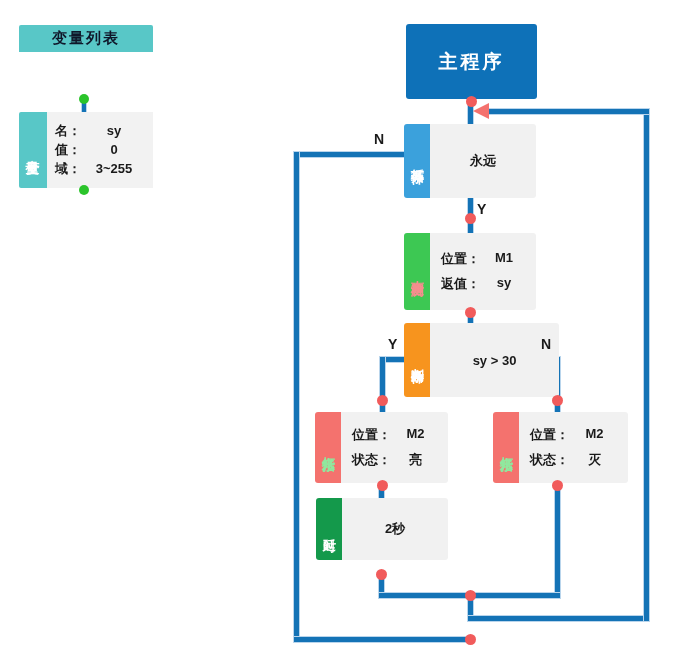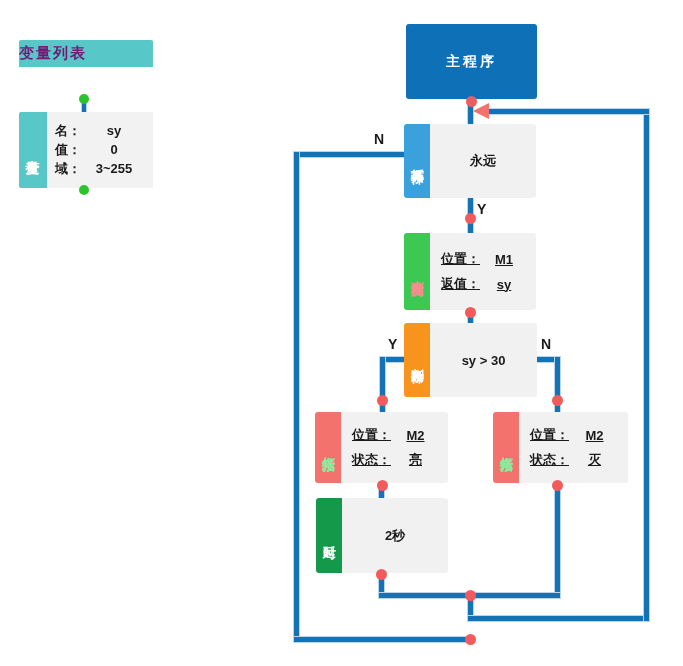--- a/index.html
+++ b/index.html
@@ -15,50 +15,50 @@
   .line{position:absolute;background:var(--line-blue);box-shadow:0 0 0 1px var(--halo);z-index:1;}
   .dot{position:absolute;border-radius:50%;z-index:4;}
   .dot.red{width:11px;height:11px;background:var(--dot-red);}
   .dot.green{width:10px;height:10px;background:var(--dot-green);}
 
   .arrow-left{position:absolute;width:0;height:0;border-top:8px solid transparent;
     border-bottom:8px solid transparent;border-right:16px solid var(--salmon);z-index:3;}
 
   
   .panel-header{position:absolute;left:19px;top:25px;width:134px;height:27px;background:var(--teal);
-    color:#701a75;font-weight:bold;font-size:15px;letter-spacing:2px;display:flex;align-items:center;
-    justify-content:flex-start;border-radius:2px 2px 0 0;z-index:2;margin-top:15px;}
+    color:#0f172a;font-weight:bold;font-size:15px;letter-spacing:2px;display:flex;align-items:center;
+    justify-content:center;border-radius:2px 2px 0 0;z-index:2;}
   .panel-body{position:absolute;left:19px;top:52px;width:134px;height:46px;background:#F2F2F2;
     display:flex;align-items:center;padding-left:18px;box-sizing:border-box;font-size:13px;z-index:2;}
   .panel-body .lbl{font-weight:bold;}
   .panel-body .val{flex:1;text-align:center;font-weight:bold;padding-right:14px;}
 
   .var-tag{position:absolute;left:19px;top:112px;width:28px;height:76px;background:var(--teal);
     color:#fff;font-weight:bold;font-size:14px;border-radius:2px 0 0 2px;z-index:2;
     display:flex;align-items:center;justify-content:center;writing-mode:vertical-lr;text-orientation:upright;letter-spacing:2px;}
   .var-body{position:absolute;left:47px;top:112px;width:106px;height:76px;background:#F2F2F2;
     display:flex;flex-direction:column;justify-content:center;gap:1px;padding-left:8px;
     box-sizing:border-box;font-size:13px;z-index:2;}
   .vrow{display:flex;align-items:center;line-height:18px;}
   .vrow .lbl{font-weight:bold;}
   .vrow .val{flex:1;text-align:center;font-weight:bold;padding-right:6px;}
 
   
   .main-box{position:absolute;left:406px;top:24px;width:131px;height:75px;background:var(--blue-box);
-    border-radius:3px;color:#fff;font-weight:bold;font-size:14px;letter-spacing:3px;
+    border-radius:3px;color:#fff;font-weight:bold;font-size:19px;letter-spacing:3px;
     display:flex;align-items:center;justify-content:center;z-index:2;}
 
   .fblock{position:absolute;display:flex;z-index:2;}
   .ftag{width:26px;color:#fff;font-weight:bold;font-size:13px;border-radius:3px 0 0 3px;
     display:flex;align-items:center;justify-content:center;writing-mode:vertical-lr;
     text-orientation:upright;letter-spacing:1px;flex:none;}
   .fbody{flex:1;background:var(--body-gray);border-radius:0 3px 3px 0;display:flex;
     flex-direction:column;align-items:stretch;justify-content:center;gap:7px;font-size:13px;}
   .fbody.center{align-items:center;flex-direction:row;font-weight:bold;}
-  .frow{display:flex;align-items:center;padding-left:11px;text-decoration:underline;}
+  .frow{display:flex;padding-left:11px;}
   .frow .lbl{font-weight:bold;}
   .frow .val{flex:1;text-align:center;font-weight:bold;padding-right:8px;}
 
   .tag-lightblue{background:var(--light-blue);}
   .tag-green{background:var(--green);color:var(--text-pink);}
   .tag-orange{background:var(--orange);}
   .tag-salmon{background:var(--salmon);color:var(--text-light-green);}
   .tag-darkgreen{background:var(--dark-green);}
 
   .branch-label{position:absolute;font-weight:bold;font-size:14px;z-index:3;}
@@ -136,21 +136,21 @@
         <span class="lbl">位置：</span>
         <span class="val">M1</span>
       </div>
       <div class="frow">
         <span class="lbl">返值：</span>
         <span class="val">sy</span>
       </div>
     </div>
   </div>
 
-  <div class="fblock" style="left:404px;top:323px;width:133px;height:74px;">
+  <div class="fblock" style="left:404px;top:323px;width:155px;height:74px;">
     <div class="ftag tag-orange">
       <span>判断条件</span>
     </div>
     <div class="fbody center">
       <span>sy &gt; 30</span>
     </div>
   </div>
   <div class="branch-label" style="left:388px;top:336px;">Y</div>
   <div class="branch-label" style="left:541px;top:336px;">N</div>
 
@@ -179,21 +179,21 @@
         <span class="lbl">位置：</span>
         <span class="val">M2</span>
       </div>
       <div class="frow">
         <span class="lbl">状态：</span>
         <span class="val">灭</span>
       </div>
     </div>
   </div>
 
-  <div class="fblock" style="left:316px;top:498px;width:132px;height:75px;">
+  <div class="fblock" style="left:316px;top:498px;width:132px;height:62px;">
     <div class="ftag tag-darkgreen">
       <span>延时</span>
     </div>
     <div class="fbody center">
       <span>2秒</span>
     </div>
   </div>
 
   <div class="dot red" style="left:466px;top:96px;"></div>
   <div class="dot red" style="left:465px;top:213px;"></div>

